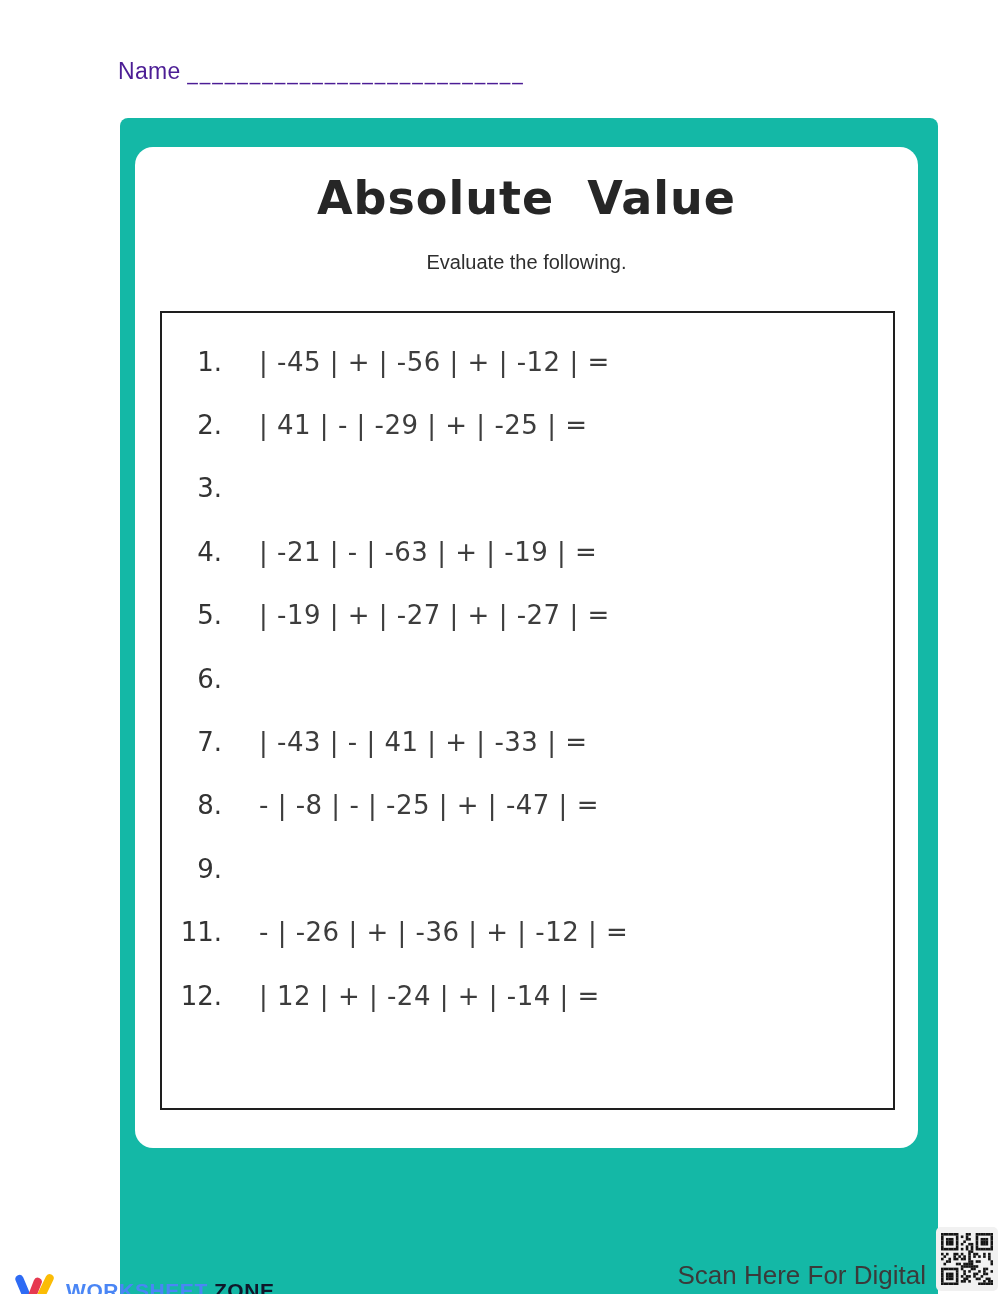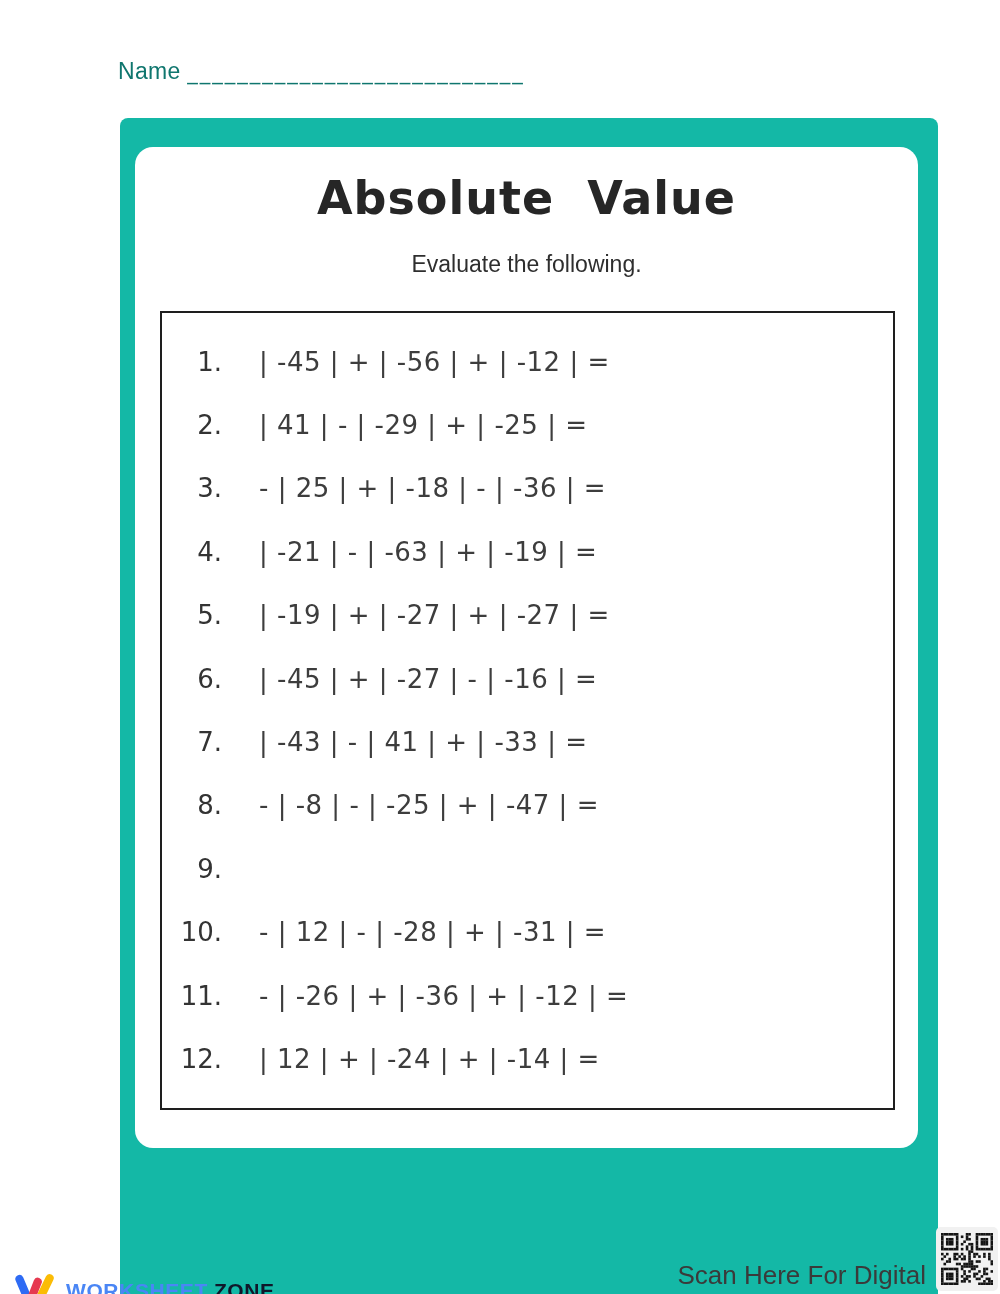--- a/index.html
+++ b/index.html
@@ -2,21 +2,21 @@
 <html><head>
 <meta charset="utf-8">
 <style>
   * { margin: 0; padding: 0; box-sizing: border-box; }
   html, body { width: 1000px; height: 1294px; background: #ffffff; font-family: "Liberation Sans", sans-serif; }
   .page { position: relative; width: 1000px; height: 1294px; background: #ffffff; overflow: hidden; }
 
   
   .name-row {
     position: absolute; left: 118px; top: 58px;
-    font-size: 23px; color: #0f766e; letter-spacing: 0.3px; text-align: right;
+    font-size: 23px; color: #4c1d95; letter-spacing: 0.3px; text-align: right;
   }
   .name-line { letter-spacing: 2px; font-family: "DejaVu Sans", sans-serif; font-size: 21px; }
 
   
   .frame {
     position: absolute; left: 120px; top: 118px; width: 818px; height: 1248px;
     background: #14b8a6; border-radius: 8px;
   }
   .card {
     position: absolute; left: 15px; top: 29px; width: 783px; height: 1001px;
@@ -26,21 +26,21 @@
   .title {
     position: absolute; left: 0; top: 24px; width: 100%;
     text-align: center;
     font-family: "DejaVu Sans", sans-serif;
     font-weight: 700; font-size: 46px; color: #262626;
     word-spacing: 16px; letter-spacing: 1px;
   }
   .subtitle {
     position: absolute; left: 0; top: 104px; width: 100%;
     text-align: center;
-    font-size: 23px; color: #2e2e2e;
+    font-size: 20px; color: #2e2e2e;
     font-family: "Liberation Sans", sans-serif;
   }
 
   .problems-box {
     position: absolute; left: 25px; top: 164px; width: 735px; height: 799px;
     border: 2px solid #1e1e1e; background: #ffffff;
     padding-top: 17px; padding-left: 16px;
   }
   .problem-row {
     height: 63.4px; display: flex; align-items: center;
@@ -92,48 +92,42 @@
           <div class="problem-row">
             <span class="problem-num">1.</span>
             <span class="problem-expr">| -45 | + | -56 | + | -12 | =</span>
           </div>
           <div class="problem-row">
             <span class="problem-num">2.</span>
             <span class="problem-expr">| 41 | - | -29 | + | -25 | =</span>
           </div>
           <div class="problem-row">
             <span class="problem-num">3.</span>
-            <span class="problem-expr">- | 25 | + | -18 | - | -36 | =</span>
           </div>
           <div class="problem-row">
             <span class="problem-num">4.</span>
             <span class="problem-expr">| -21 | - | -63 | + | -19 | =</span>
           </div>
           <div class="problem-row">
             <span class="problem-num">5.</span>
             <span class="problem-expr">| -19 | + | -27 | + | -27 | =</span>
           </div>
           <div class="problem-row">
             <span class="problem-num">6.</span>
-            <span class="problem-expr">| -45 | + | -27 | - | -16 | =</span>
           </div>
           <div class="problem-row">
             <span class="problem-num">7.</span>
             <span class="problem-expr">| -43 | - | 41 | + | -33 | =</span>
           </div>
           <div class="problem-row">
             <span class="problem-num">8.</span>
             <span class="problem-expr">- | -8 | - | -25 | + | -47 | =</span>
           </div>
           <div class="problem-row">
             <span class="problem-num">9.</span>
-          </div>
-          <div class="problem-row">
-            <span class="problem-num">10.</span>
-            <span class="problem-expr">- | 12 | - | -28 | + | -31 | =</span>
           </div>
           <div class="problem-row">
             <span class="problem-num">11.</span>
             <span class="problem-expr">- | -26 | + | -36 | + | -12 | =</span>
           </div>
           <div class="problem-row">
             <span class="problem-num">12.</span>
             <span class="problem-expr">| 12 | + | -24 | + | -14 | =</span>
           </div>
         </div>

